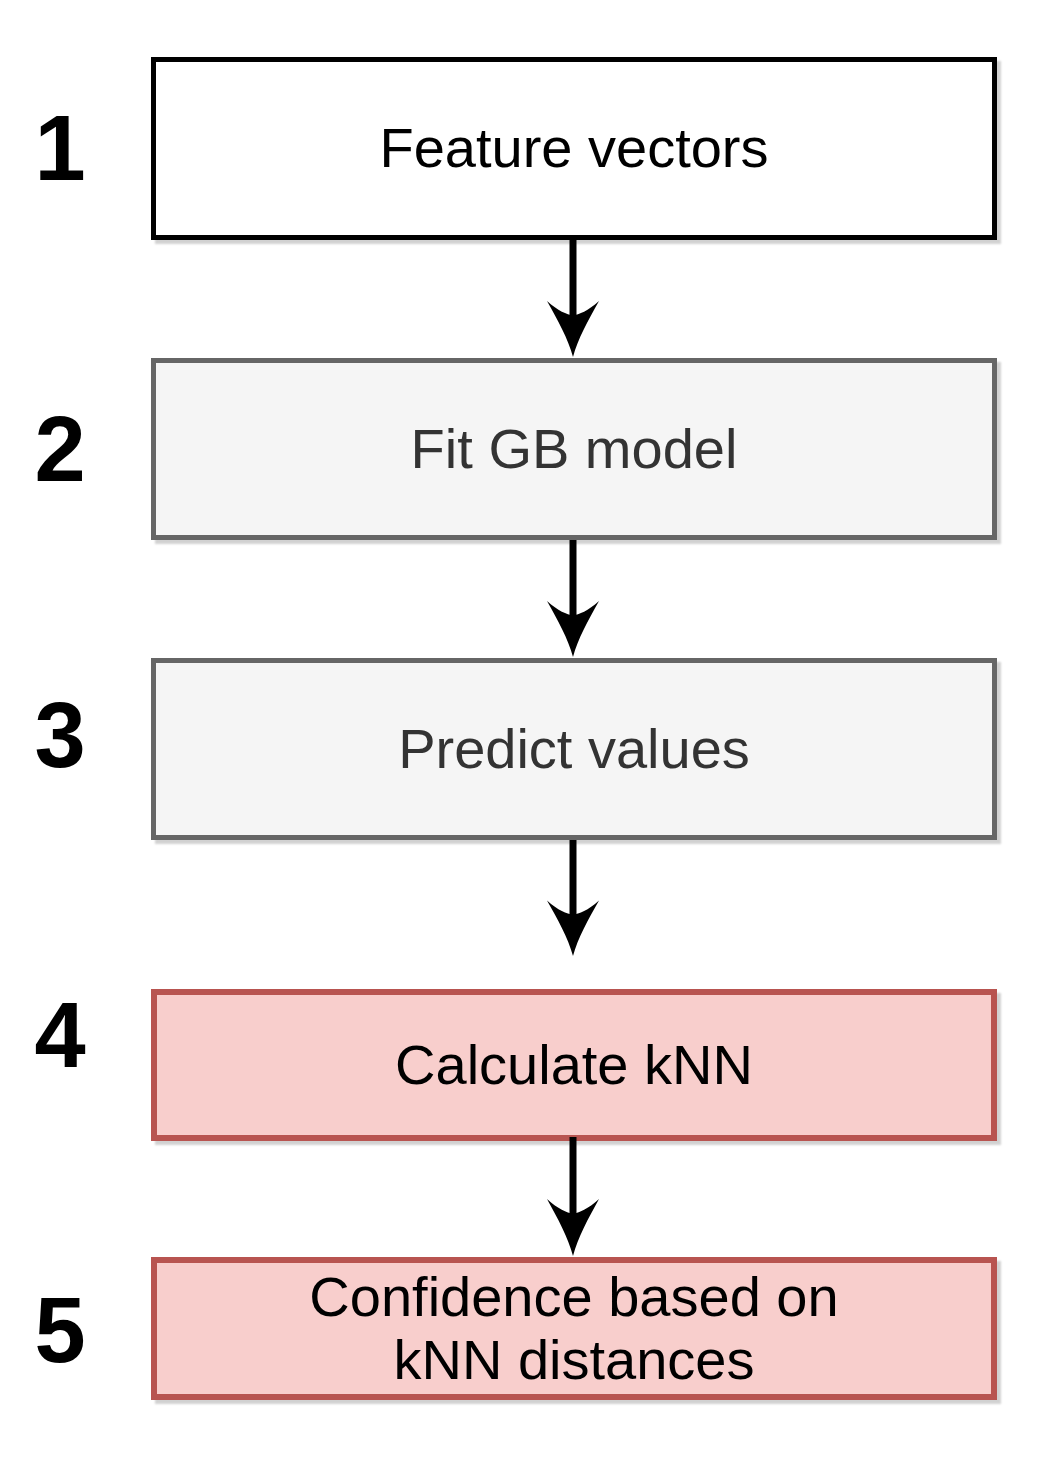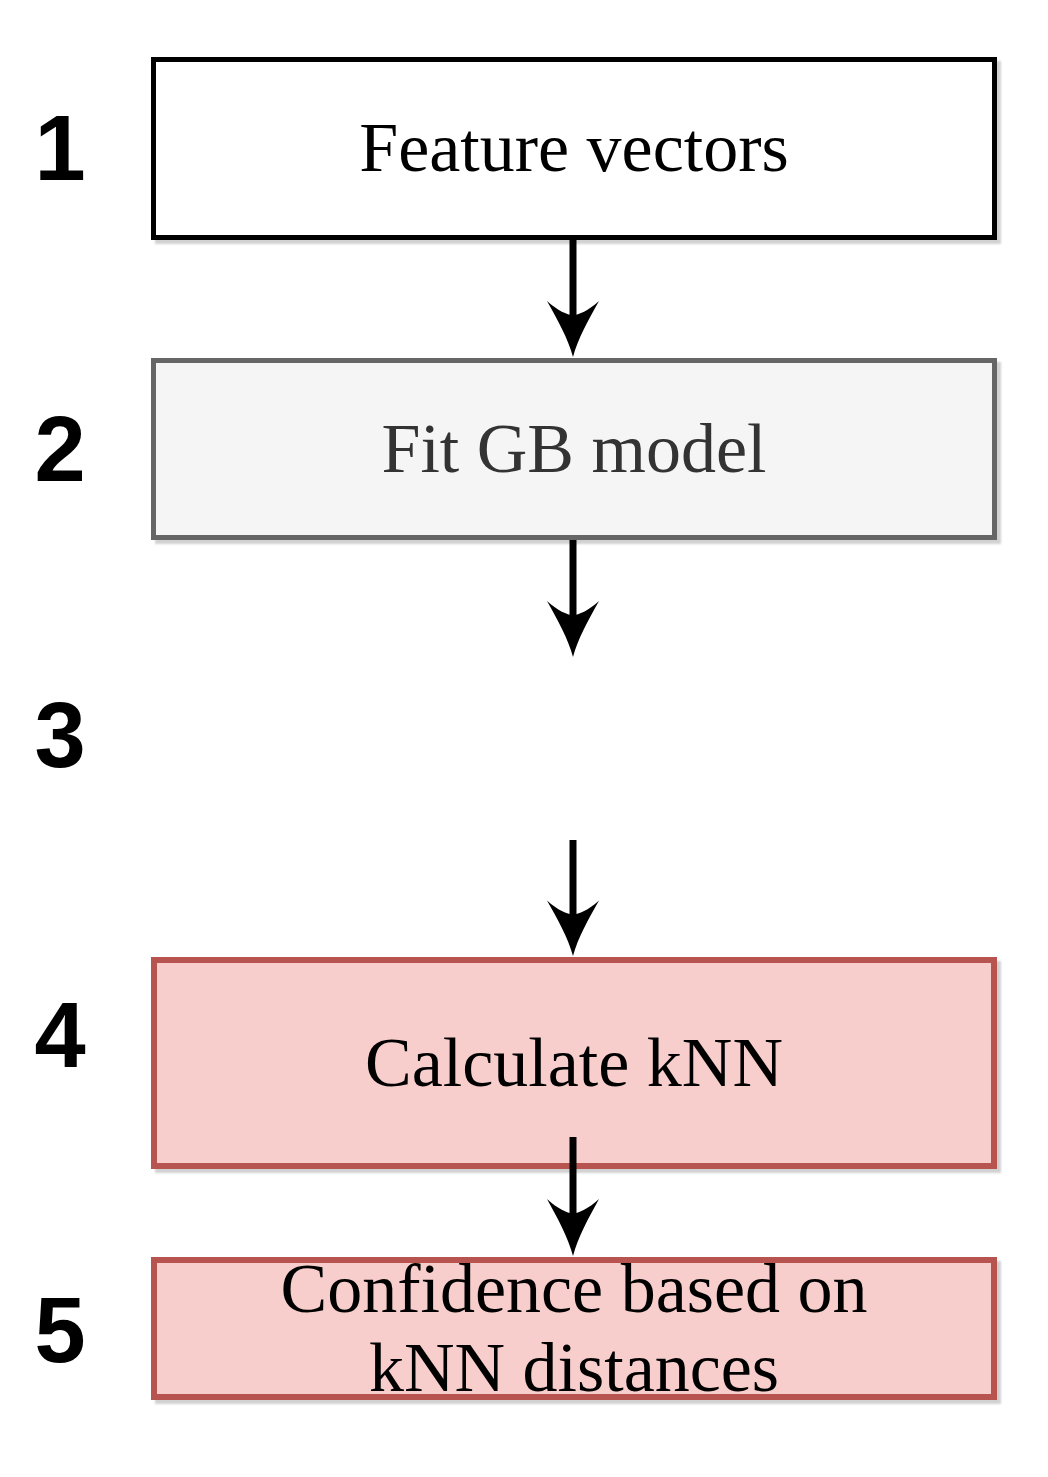--- a/index.html
+++ b/index.html
@@ -28,24 +28,23 @@
   }
   .box {
     position: absolute;
     left: 151px;
     width: 846px;
     box-sizing: border-box;
     display: flex;
     align-items: center;
     justify-content: center;
     text-align: center;
-    font-size: 70px;
+    font-size: 56px;
     line-height: 1.12;
     box-shadow: 4px 4px 2px rgba(0,0,0,0.18);
-    font-family: Liberation Serif, serif;
   }
   .box span { white-space: pre-line; }
   .style-white {
     background: #ffffff;
     border: 5px solid #000000;
     color: #000000;
   }
   .style-gray {
     background: #f5f5f5;
     border: 5px solid #666666;
@@ -75,22 +74,25 @@
   <div class="step-number" style="top:1270px">5</div>
 
   <div class="box style-white" style="top:57px; height:183px">
     <span>Feature vectors</span>
   </div>
 
   <div class="box style-gray" style="top:358px; height:182px">
     <span>Fit GB model</span>
   </div>
 
+  <div class="box style-gray" style="top:658px; height:182px">
+    <span>Predict values</span>
+  </div>
 
-  <div class="box style-red" style="top:957px; height:212px">
+  <div class="box style-red" style="top:989px; height:152px">
     <span>Calculate kNN</span>
   </div>
 
   <div class="box style-red" style="top:1257px; height:143px">
     <span>Confidence based on
 kNN distances</span>
   </div>
 
   <svg class="arrow" style="top:240px; height:118px" viewBox="0 0 64 120" preserveAspectRatio="none">
     <path d="M32 0 V 82" stroke="#000000" stroke-width="7" fill="none"></path>

